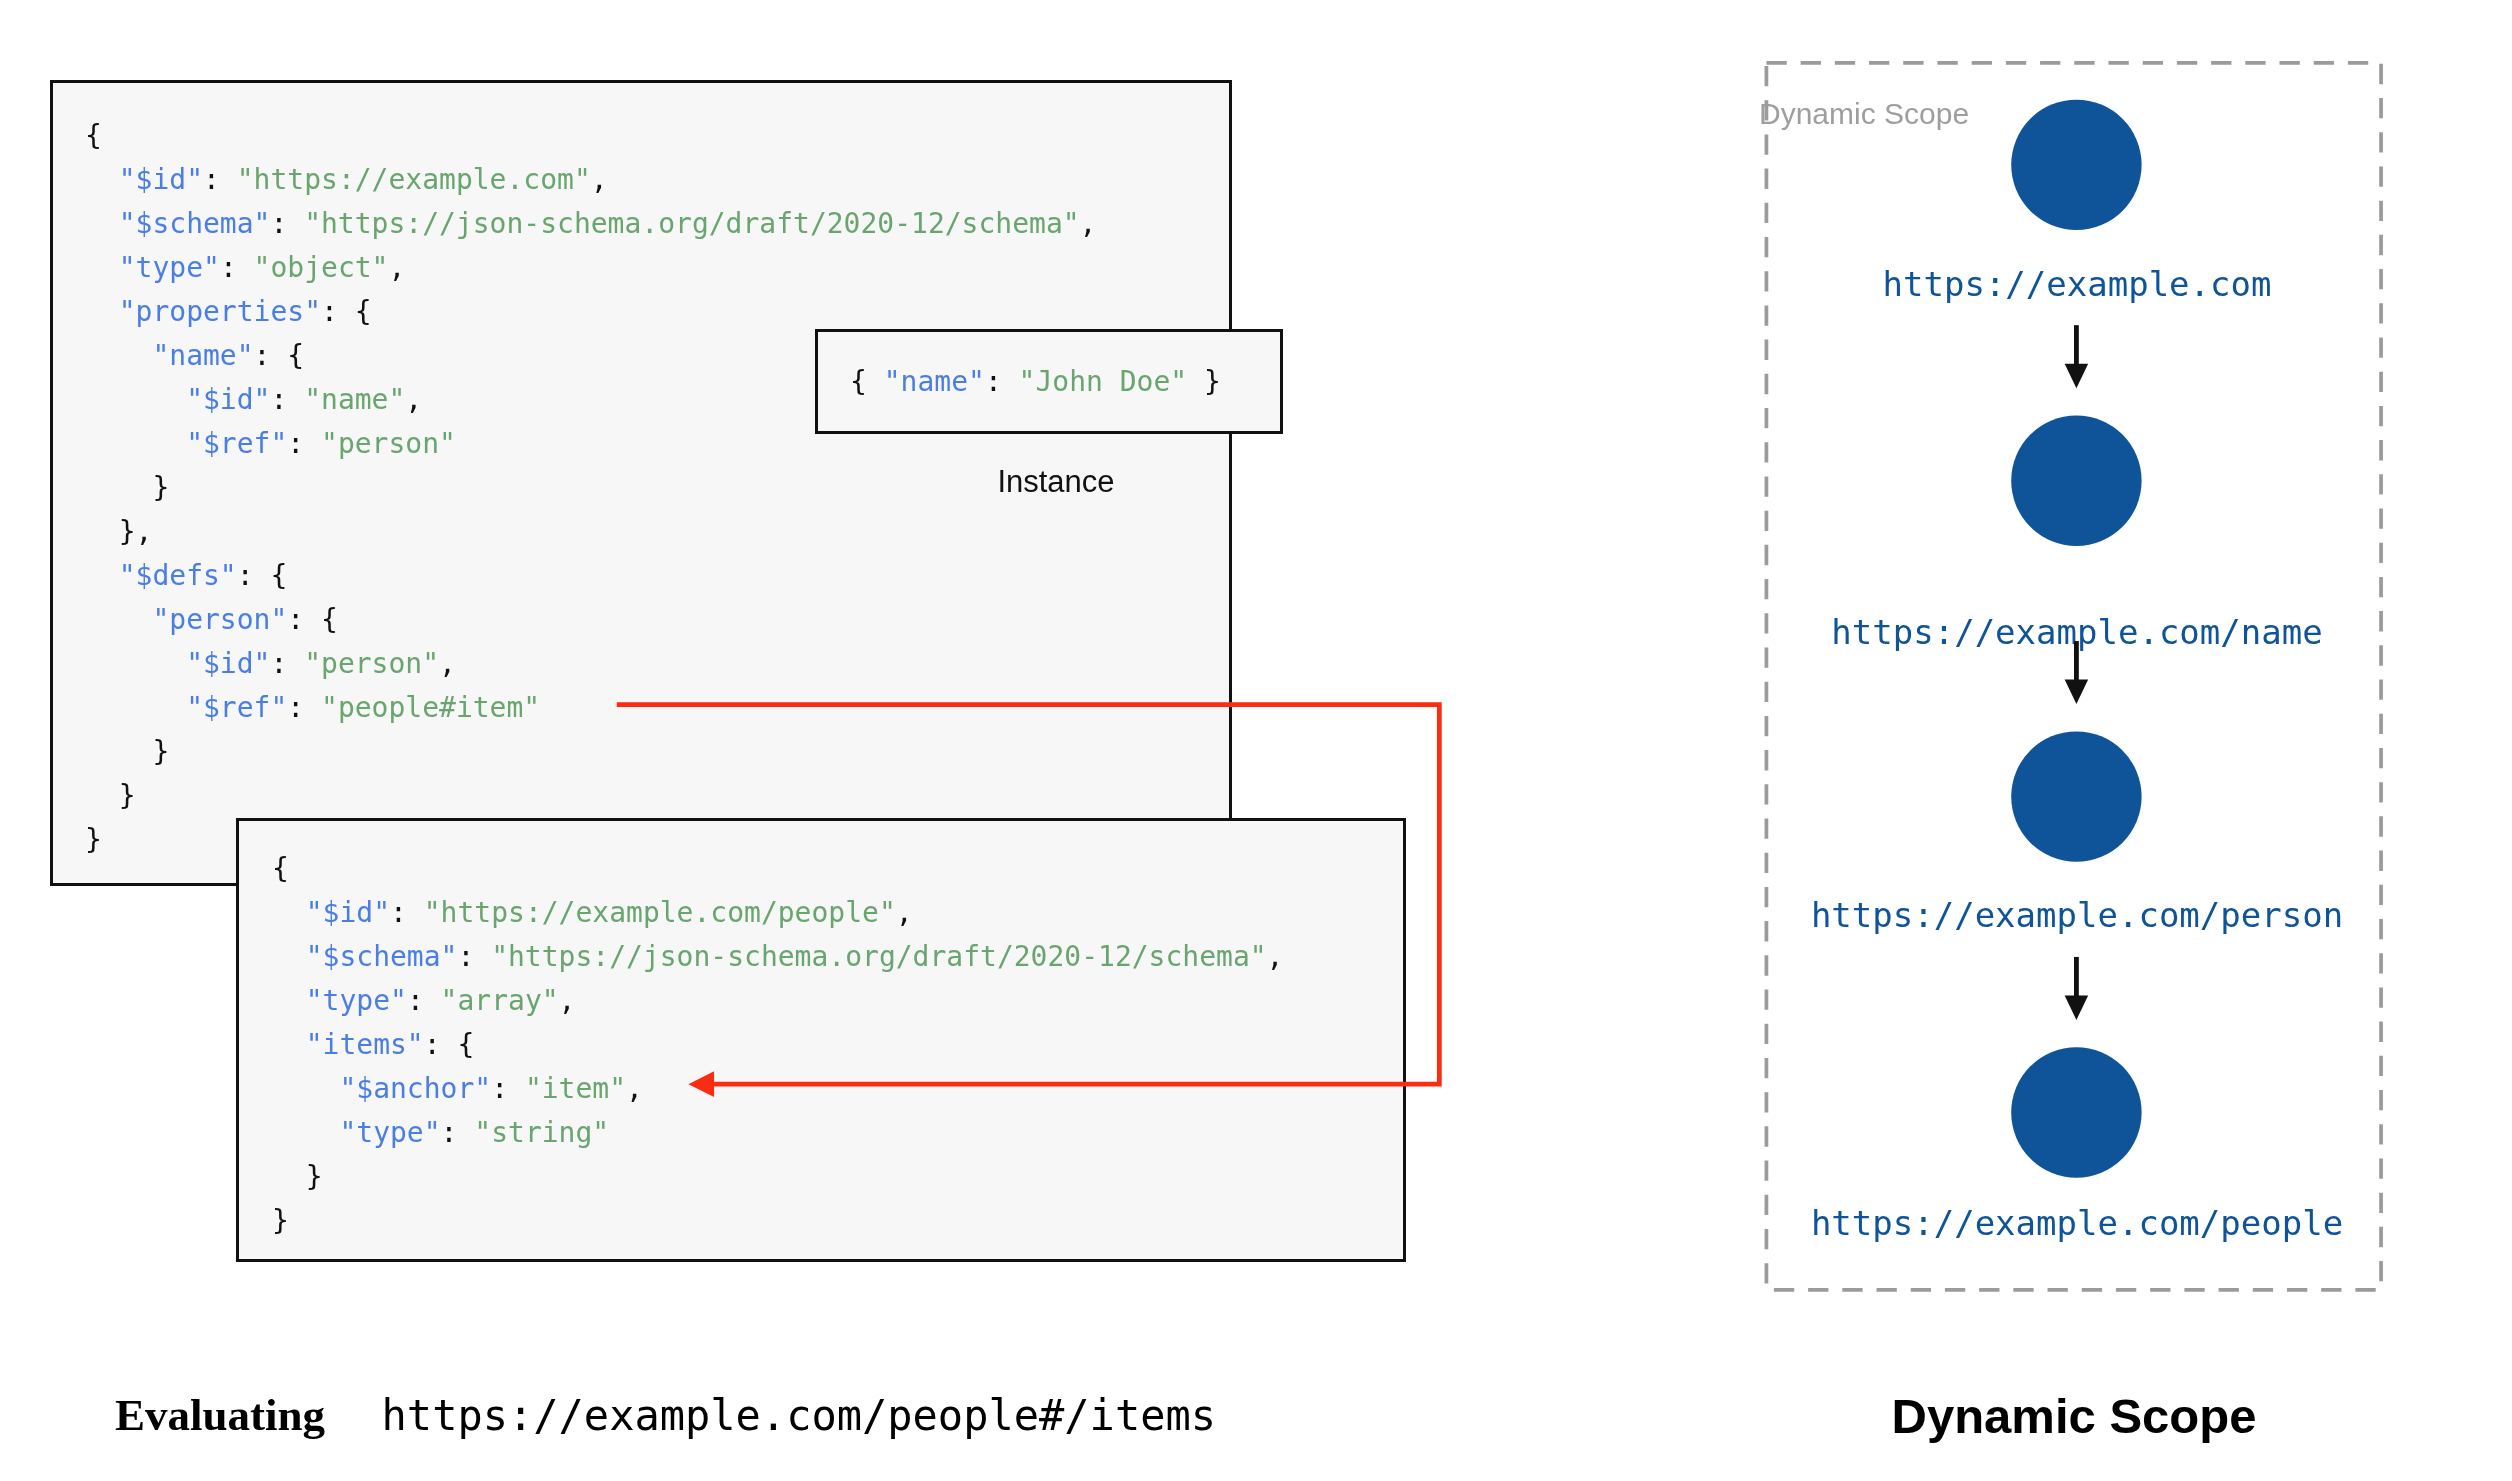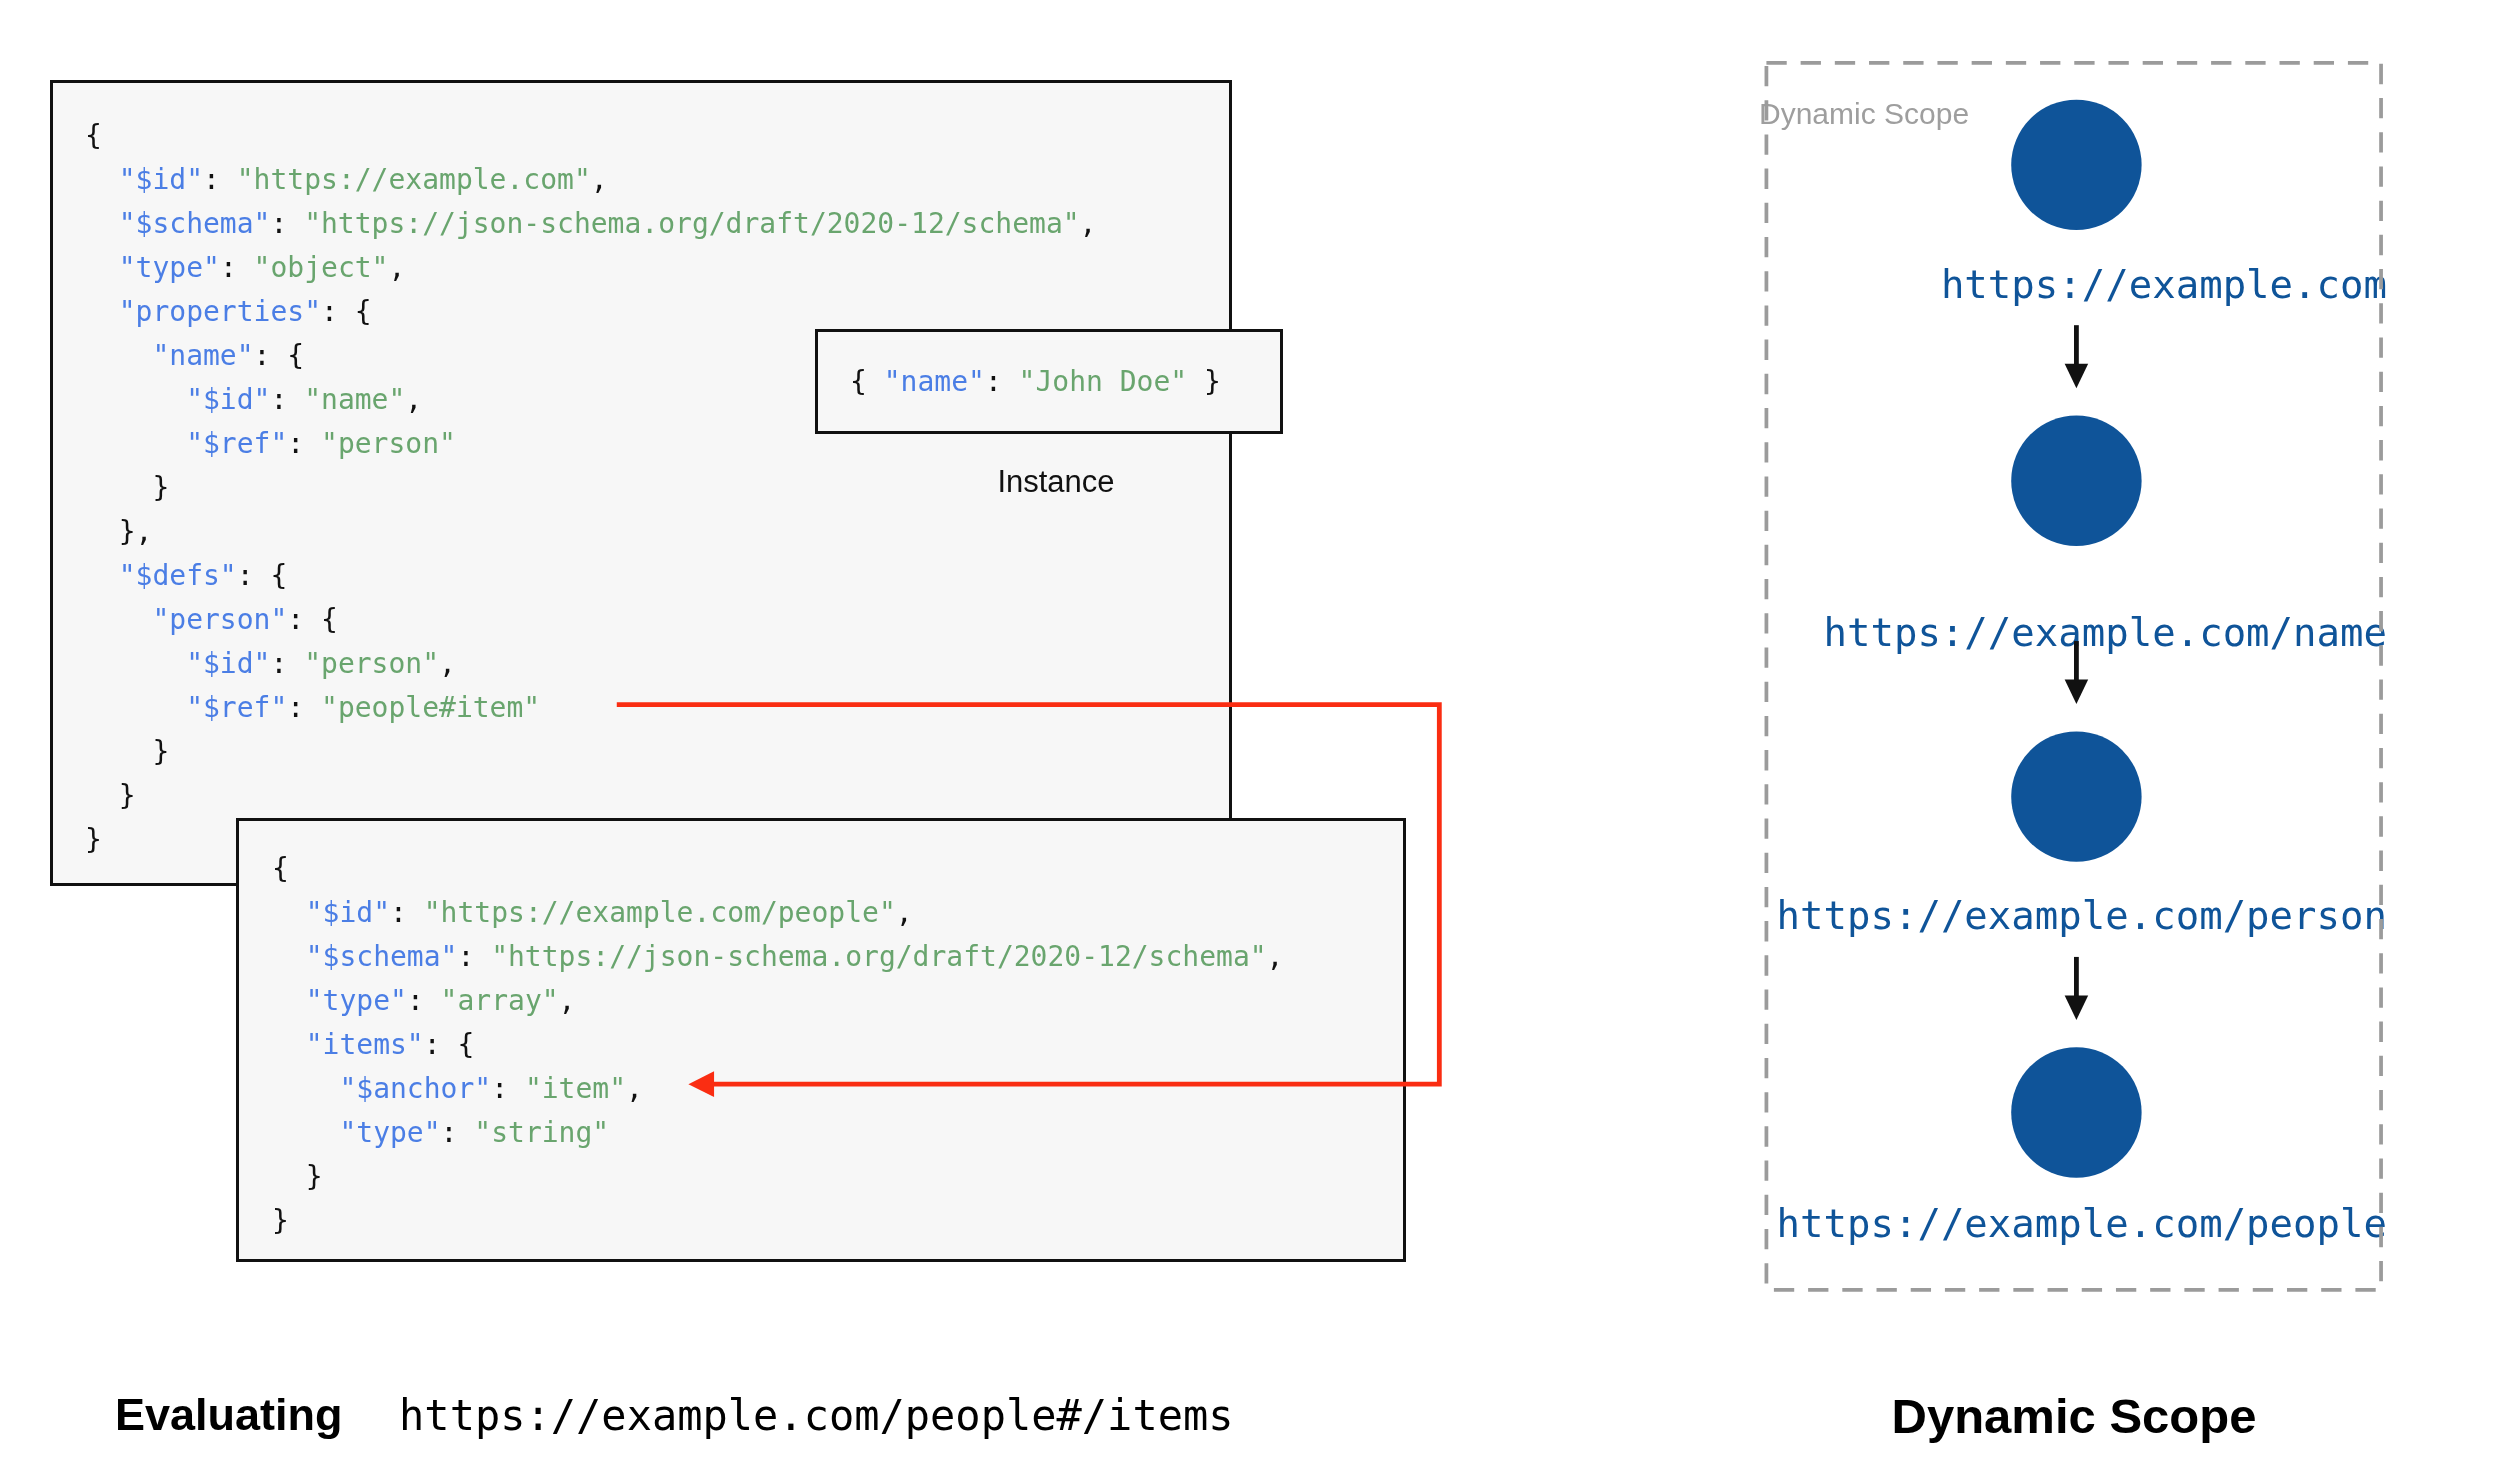--- a/index.html
+++ b/index.html
@@ -34,31 +34,31 @@
   #schema2 .code{padding:26px 0 0 33px;}
   #instance-box{left:815px;top:329px;width:468px;height:105px;display:flex;align-items:center;}
   #instance-box .code{padding-left:32px;line-height:32px;}
   #instance-label{
     position:absolute;left:869px;top:464px;width:374px;text-align:center;
     font-weight:normal;font-size:31px;color:var(--ink);
   }
   #overlay{position:absolute;left:0;top:0;pointer-events:none;}
   #watermark{position:absolute;left:1759px;top:97px;font-size:30px;color:var(--watermark-gray);}
   .url-label{
-    position:absolute;left:1767px;width:620px;text-align:right;
+    position:absolute;left:1767px;width:620px;text-align:center;
     font-family:"DejaVu Sans Mono","Liberation Mono",monospace;
-    font-size:39px;line-height:41px;color:var(--node-blue);
+    font-size:34px;line-height:41px;color:var(--node-blue);
   }
   #url-0{top:264px;} #url-1{top:612px;} #url-2{top:895px;} #url-3{top:1203px;}
   #caption{
     position:absolute;left:1780px;top:1388px;width:588px;text-align:center;
     font-size:49px;font-weight:bold;color:#000;
   }
   #evaluating{position:absolute;left:115px;top:1389px;font-size:45px;color:#000;white-space:pre;}
-  #evaluating .ev-bold{font-weight:bold;font-family:Liberation Sans, sans-serif;margin-top:36px;}
+  #evaluating .ev-bold{font-weight:bold;font-family:Liberation Serif, serif;margin-top:36px;}
   #evaluating .ev-uri{font-family:"DejaVu Sans Mono","Liberation Mono",monospace;font-size:42px;margin-left:44px;}
 </style>
 </head>
 <body>
 
 <div id="canvas">
 
   <div id="schema1" class="box">
     <div class="code"><div class="code-line"><span class="tok-p">{</span></div><div class="code-line"><span class="tok-p">  </span><span class="tok-k">"$id"</span><span class="tok-p">: </span><span class="tok-s">"https://example.com"</span><span class="tok-p">,</span></div><div class="code-line"><span class="tok-p">  </span><span class="tok-k">"$schema"</span><span class="tok-p">: </span><span class="tok-s">"https://json-schema.org/draft/2020-12/schema"</span><span class="tok-p">,</span></div><div class="code-line"><span class="tok-p">  </span><span class="tok-k">"type"</span><span class="tok-p">: </span><span class="tok-s">"object"</span><span class="tok-p">,</span></div><div class="code-line"><span class="tok-p">  </span><span class="tok-k">"properties"</span><span class="tok-p">: {</span></div><div class="code-line"><span class="tok-p">    </span><span class="tok-k">"name"</span><span class="tok-p">: {</span></div><div class="code-line"><span class="tok-p">      </span><span class="tok-k">"$id"</span><span class="tok-p">: </span><span class="tok-s">"name"</span><span class="tok-p">,</span></div><div class="code-line"><span class="tok-p">      </span><span class="tok-k">"$ref"</span><span class="tok-p">: </span><span class="tok-s">"person"</span></div><div class="code-line"><span class="tok-p">    }</span></div><div class="code-line"><span class="tok-p">  },</span></div><div class="code-line"><span class="tok-p">  </span><span class="tok-k">"$defs"</span><span class="tok-p">: {</span></div><div class="code-line"><span class="tok-p">    </span><span class="tok-k">"person"</span><span class="tok-p">: {</span></div><div class="code-line"><span class="tok-p">      </span><span class="tok-k">"$id"</span><span class="tok-p">: </span><span class="tok-s">"person"</span><span class="tok-p">,</span></div><div class="code-line"><span class="tok-p">      </span><span class="tok-k">"$ref"</span><span class="tok-p">: </span><span class="tok-s">"people#item"</span></div><div class="code-line"><span class="tok-p">    }</span></div><div class="code-line"><span class="tok-p">  }</span></div><div class="code-line"><span class="tok-p">}</span></div></div>
   </div>

